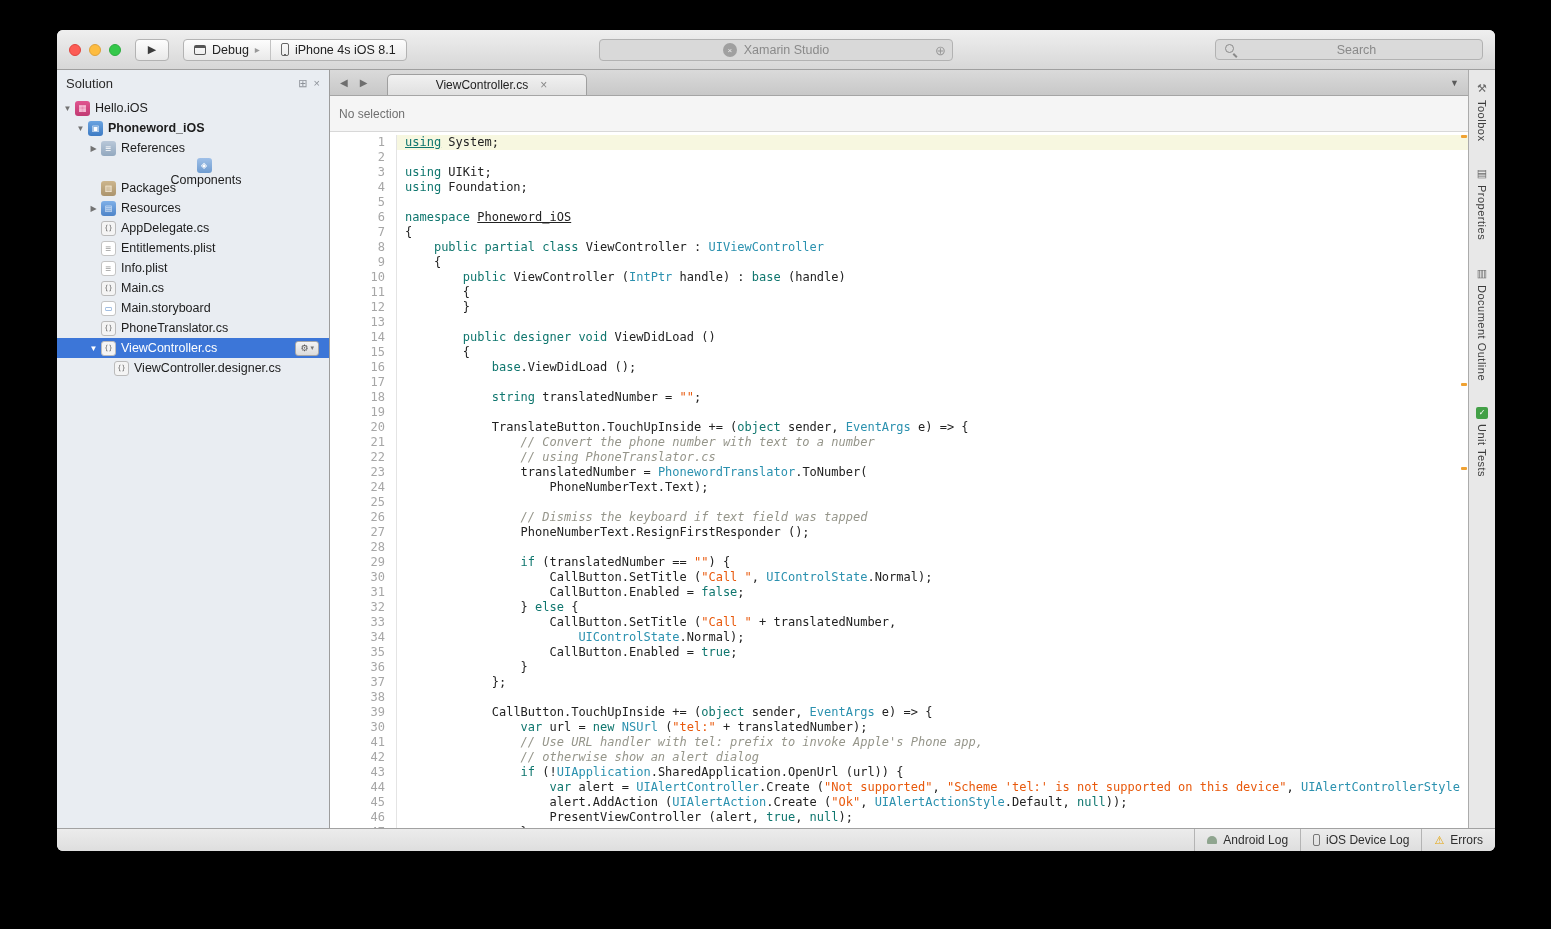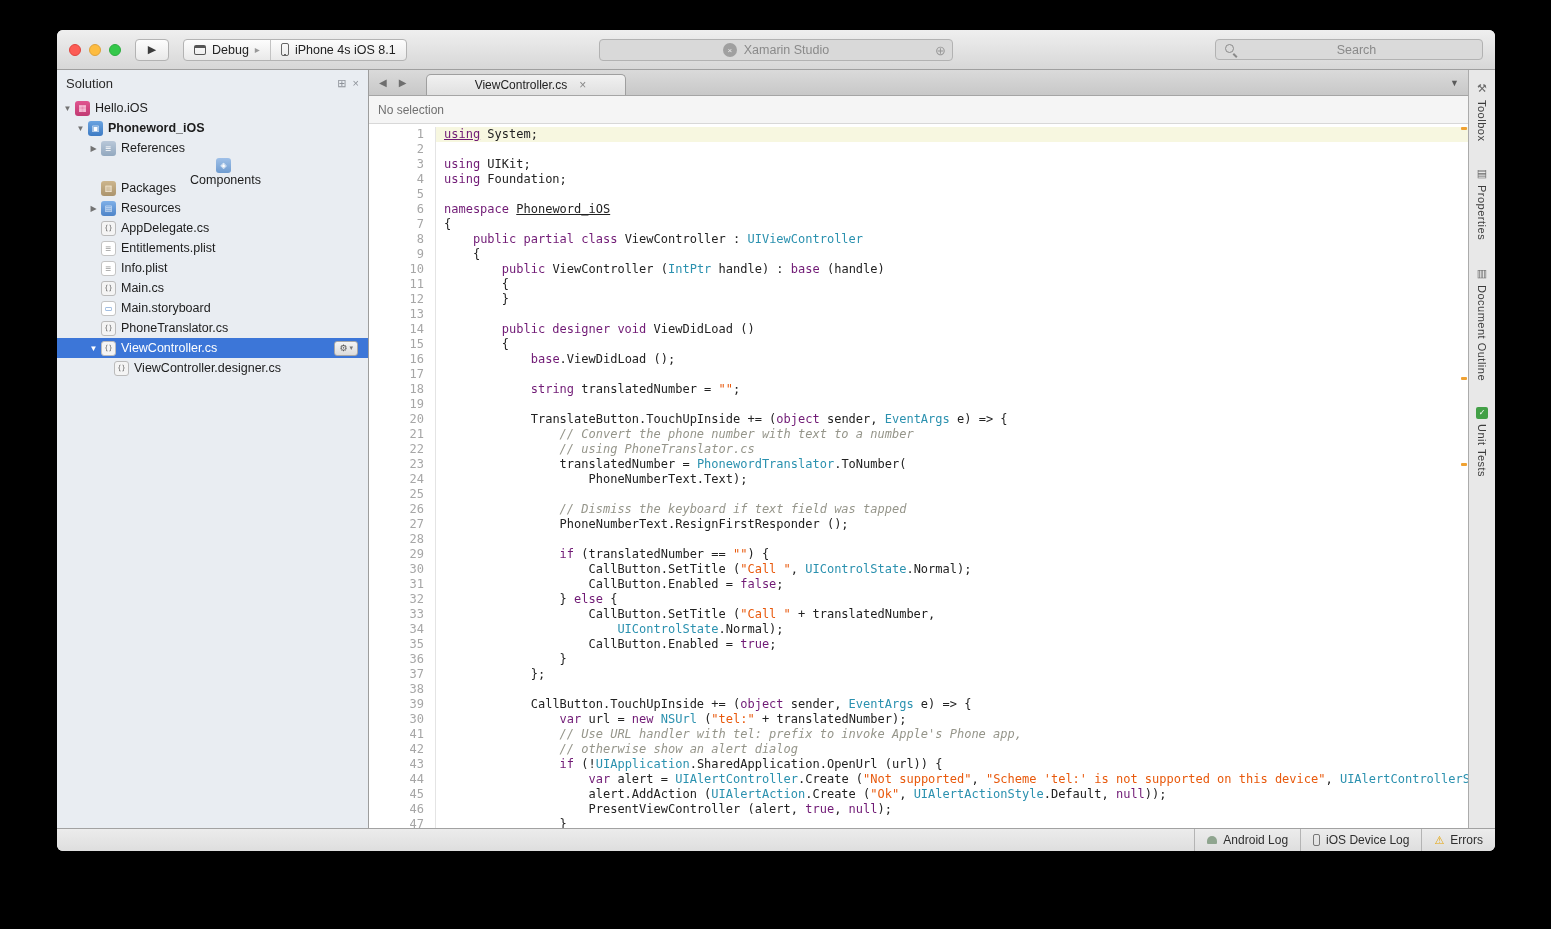--- a/index.html
+++ b/index.html
@@ -49,21 +49,21 @@
   .mag::after { content:""; position:absolute; left:9.5px; top:9.5px; width:4.5px; height:1.5px;
                 background:#8a8a8a; transform:rotate(45deg); transform-origin:0 0; }
   .search-field input { flex:1; background:transparent; border:none; outline:none;
                         font:12.5px "Liberation Sans",sans-serif; color:#444; text-align:center; }
   .search-field input::placeholder { color:#8a8a8a; }
 
   
   .main { flex:1; display:flex; min-height:0; }
 
   
-  .sidebar { width:312px; flex:none; background:#e9edf2; border-right:1px solid #9d9d9d;
+  .sidebar { width:273px; flex:none; background:#e9edf2; border-right:1px solid #9d9d9d;
              display:flex; flex-direction:column; }
   .pad-header { height:26px; flex:none; display:flex; align-items:center; padding:0 9px;
                 font-size:13px; color:#2a2a2a; gap:6px; }
   .pad-header .spacer { flex:1; }
   .pad-hicon { color:#8d9299; font-size:11px; }
   .tree { flex:1; overflow:hidden; font-size:12.5px; color:#1c1c1c; padding-top:2px; }
   .trow { height:20px; display:flex; align-items:center; padding-right:4px; white-space:nowrap; }
   .trow.selected { background:#3c76d8; color:#fff; }
   .trow.bold .tlabel { font-weight:bold; }
   .disc { width:13px; text-align:center; font-size:8px; color:#737373; flex:none; }
@@ -101,33 +101,33 @@
             border-bottom:1px solid #a5a5a5; display:flex; align-items:flex-end;
             padding:0 6px; position:relative; }
   .nav-arrows { display:flex; gap:12px; align-self:center; color:#6e6e6e; font-size:10px; padding:0 4px; }
   .tab { margin-left:16px; height:21px; min-width:200px; background:linear-gradient(#f1f1f1,#e0e0e0);
          border:1px solid #9f9f9f; border-bottom:none; border-radius:5px 5px 0 0;
          display:flex; align-items:center; justify-content:center; gap:12px;
          padding:0 10px 0 18px; font-size:12px; color:#222; }
   .tab-close { color:#888; font-size:12px; }
   .tab-overflow { position:absolute; right:9px; top:8px; color:#5a5a5a; font-size:9px; }
 
-  .breadcrumb { height:28px; flex:none; background:#f5f5f5; border-bottom:1px solid #d8d8d8;
+  .breadcrumb { height:36px; flex:none; background:#f5f5f5; border-bottom:1px solid #d8d8d8;
                 display:flex; align-items:center; padding:0 9px; font-size:12px; color:#707070; }
 
   .code-wrap { flex:1; position:relative; overflow:hidden;
                font-family:"DejaVu Sans Mono","Liberation Mono",monospace;
                font-size:12px; line-height:15px; padding-top:3px; background:#fff; }
   .cline { display:flex; height:15px; white-space:pre; }
   .gut { width:67px; flex:none; text-align:right; padding-right:11px; color:#a6a6a6;
          border-right:1px solid #e4e4e4; }
   .ctext { flex:1; min-width:0; padding-left:8px; color:#222; overflow:hidden; }
   .cline.cur .ctext { background:#f7f7e0; }
   .tk-p { color:#222; }
-  .tk-k { color:#701a75; }
+  .tk-k { color:#0f766e; }
   .tk-t { color:#2b91af; }
   .tk-s { color:#e8590c; }
   .tk-c { color:#95958a; font-style:italic; }
   .u { text-decoration:underline; }
   .marks { position:absolute; right:0; top:0; bottom:0; width:9px; }
   .mark { position:absolute; right:1px; width:6px; height:3px; background:#f0a232; border-radius:1px; }
 
   
   .rstrip { width:27px; flex:none; background:#e8e8e8; border-left:1px solid #ababab;
             display:flex; flex-direction:column; align-items:center; padding-top:12px; gap:26px; }

